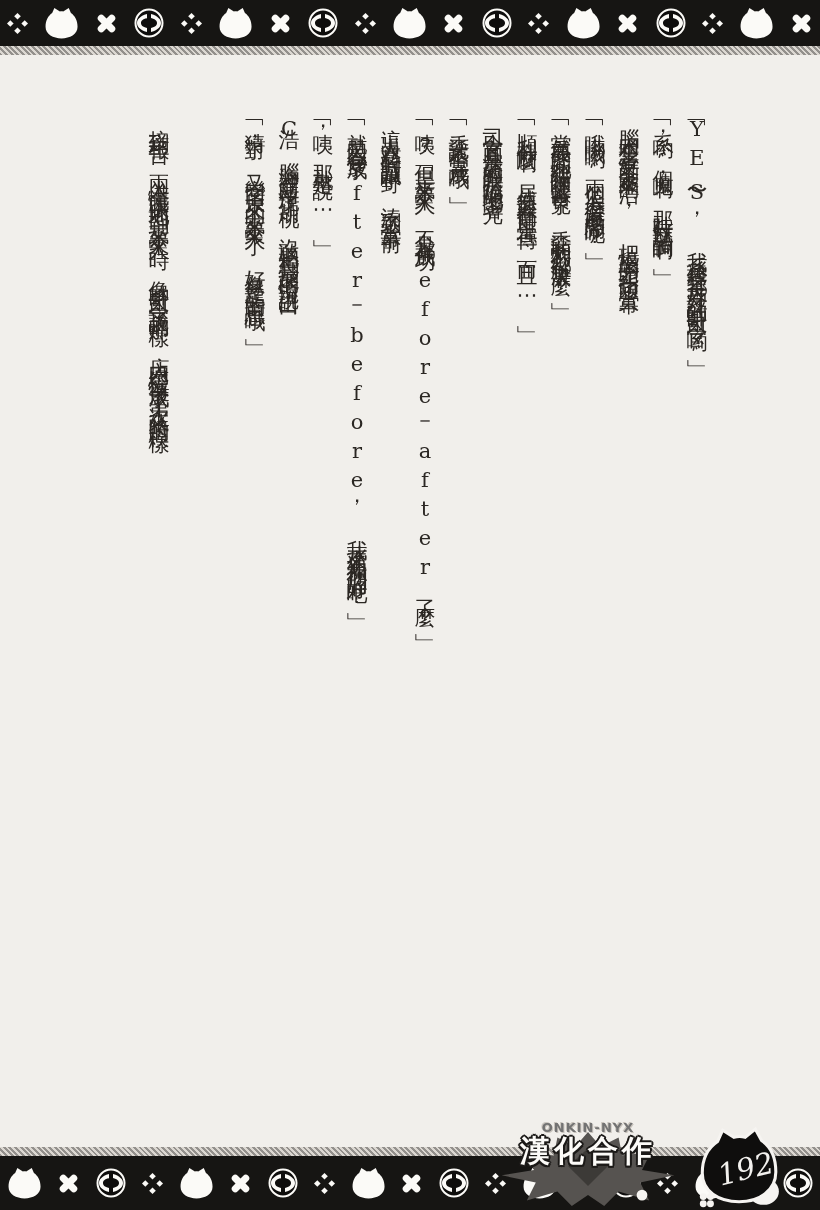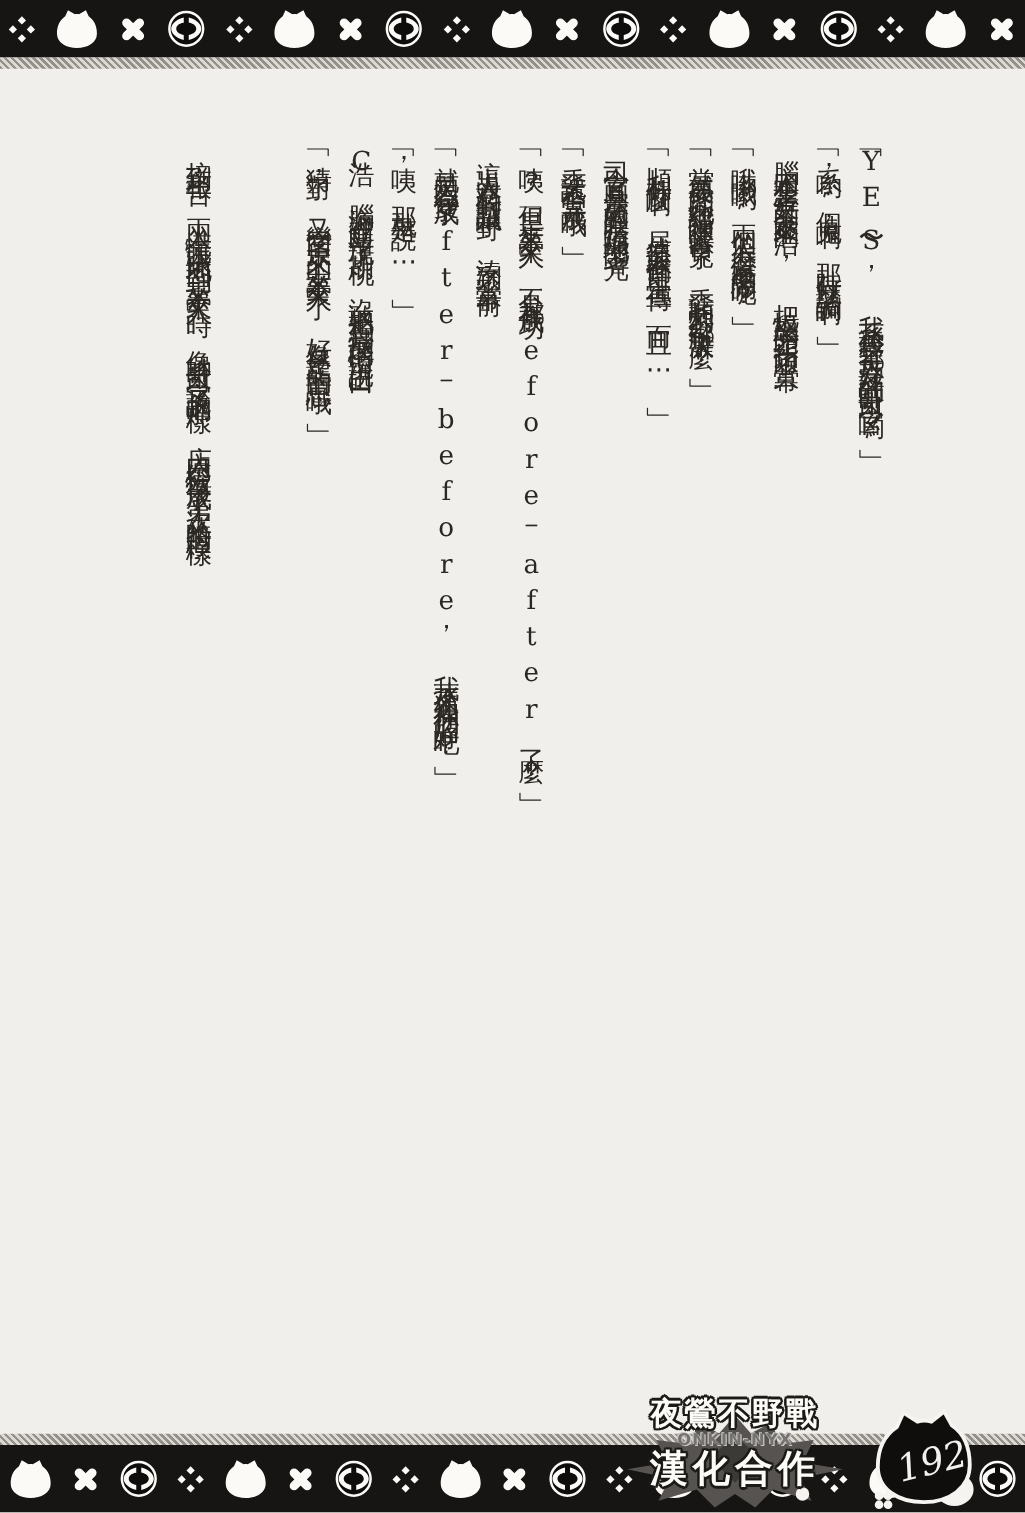--- a/index.html
+++ b/index.html
@@ -234,21 +234,20 @@
       <use href="#sym-gd"></use>
     </svg>
   </div>
 
 <div class="logo">
   <svg class="emblem" viewBox="0 0 200 90">
     <path d="M100 4 L114 20 L134 10 L138 30 L170 26 L160 46 L196 52 L158 60 L168 80 L134 70 L118 86 L100 74 L82 86 L66 70 L32 80 L42 60 L4 52 L40 46 L30 26 L62 30 L66 10 L86 20 Z" fill="#565350"></path>
     <path d="M100 22 L122 42 L100 64 L78 42 Z" fill="#3c3a37"></path>
     <circle cx="160" cy="74" r="6" fill="#f6f4f1"></circle>
   </svg>
-  <div class="logo-title outline-w">夜鶯不野戰</div>
   <div class="logo-sub">ONKIN-NYX</div>
   <div class="logo-cap outline-w">漢化合作</div>
 </div>
 
 <svg class="page-cat" viewBox="0 0 92 82">
   <ellipse cx="72" cy="64" rx="15" ry="13" fill="#f6f4f1"></ellipse>
   <path d="M12 46 C12 31 18 21 27 15 L32 4 L43 11 C46 10 51 10 54 11 L64 3 L70 14 C79 20 84 30 84 45 C84 63 68 74 48 74 C28 74 12 64 12 46 Z" fill="#0f0e0d" stroke="#f6f4f1" stroke-width="3"></path>
   <g fill="#f6f4f1">
     <circle cx="13" cy="69" r="3.4"></circle>
       <circle cx="20" cy="69" r="3.4"></circle>

